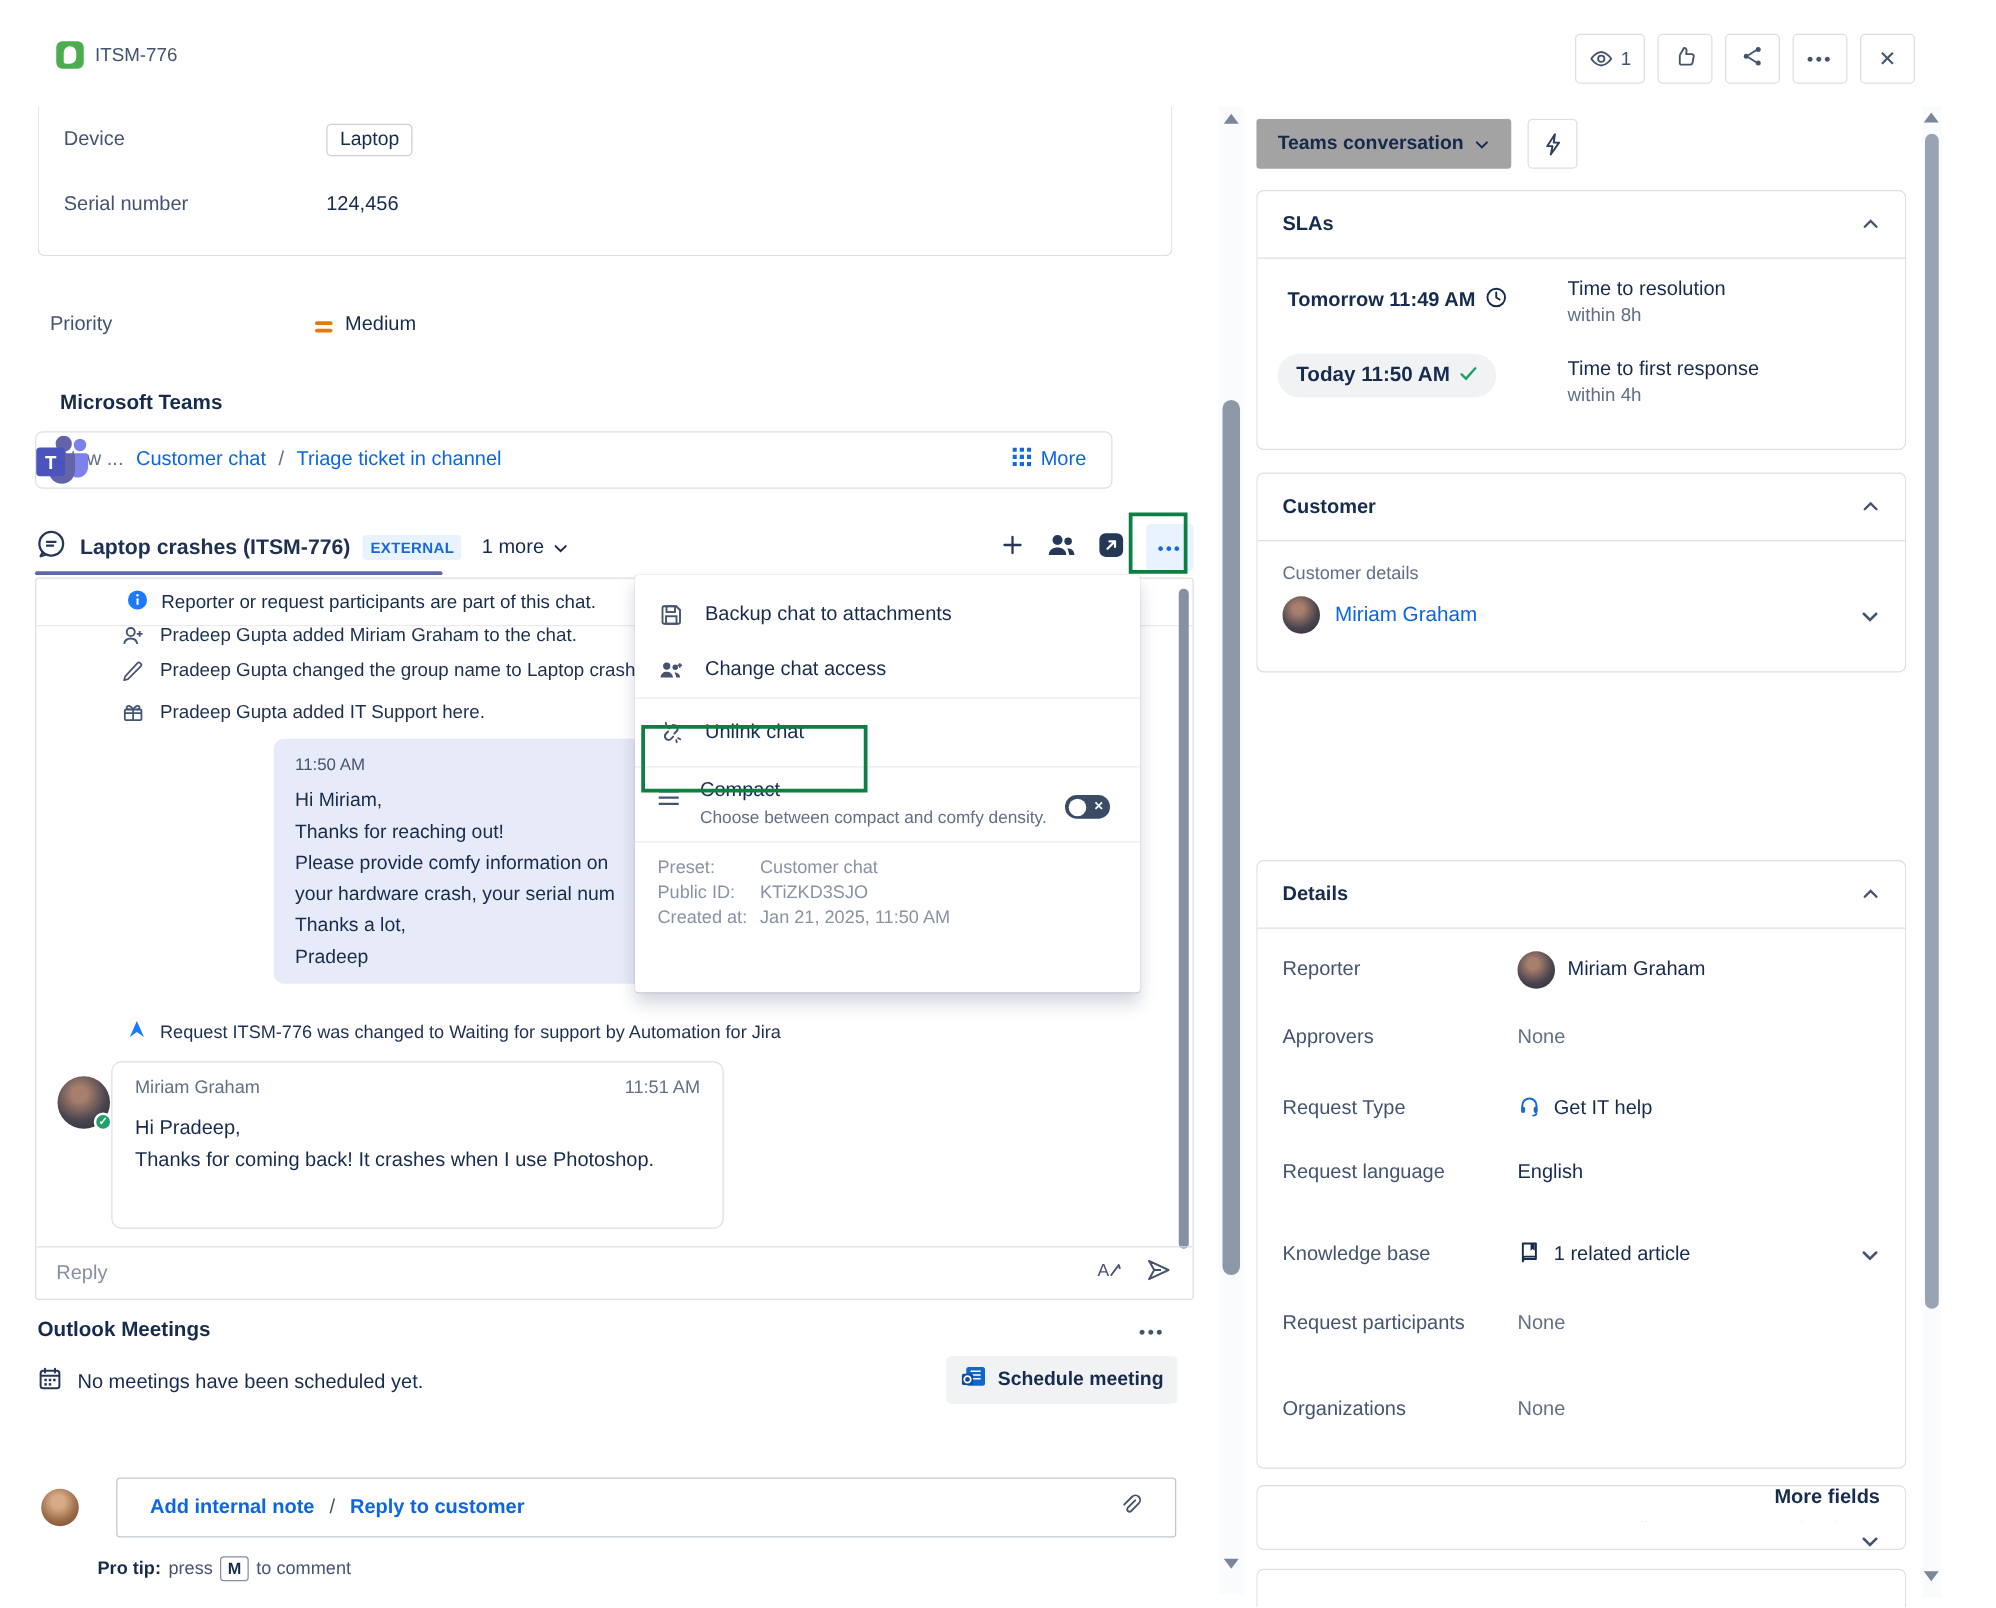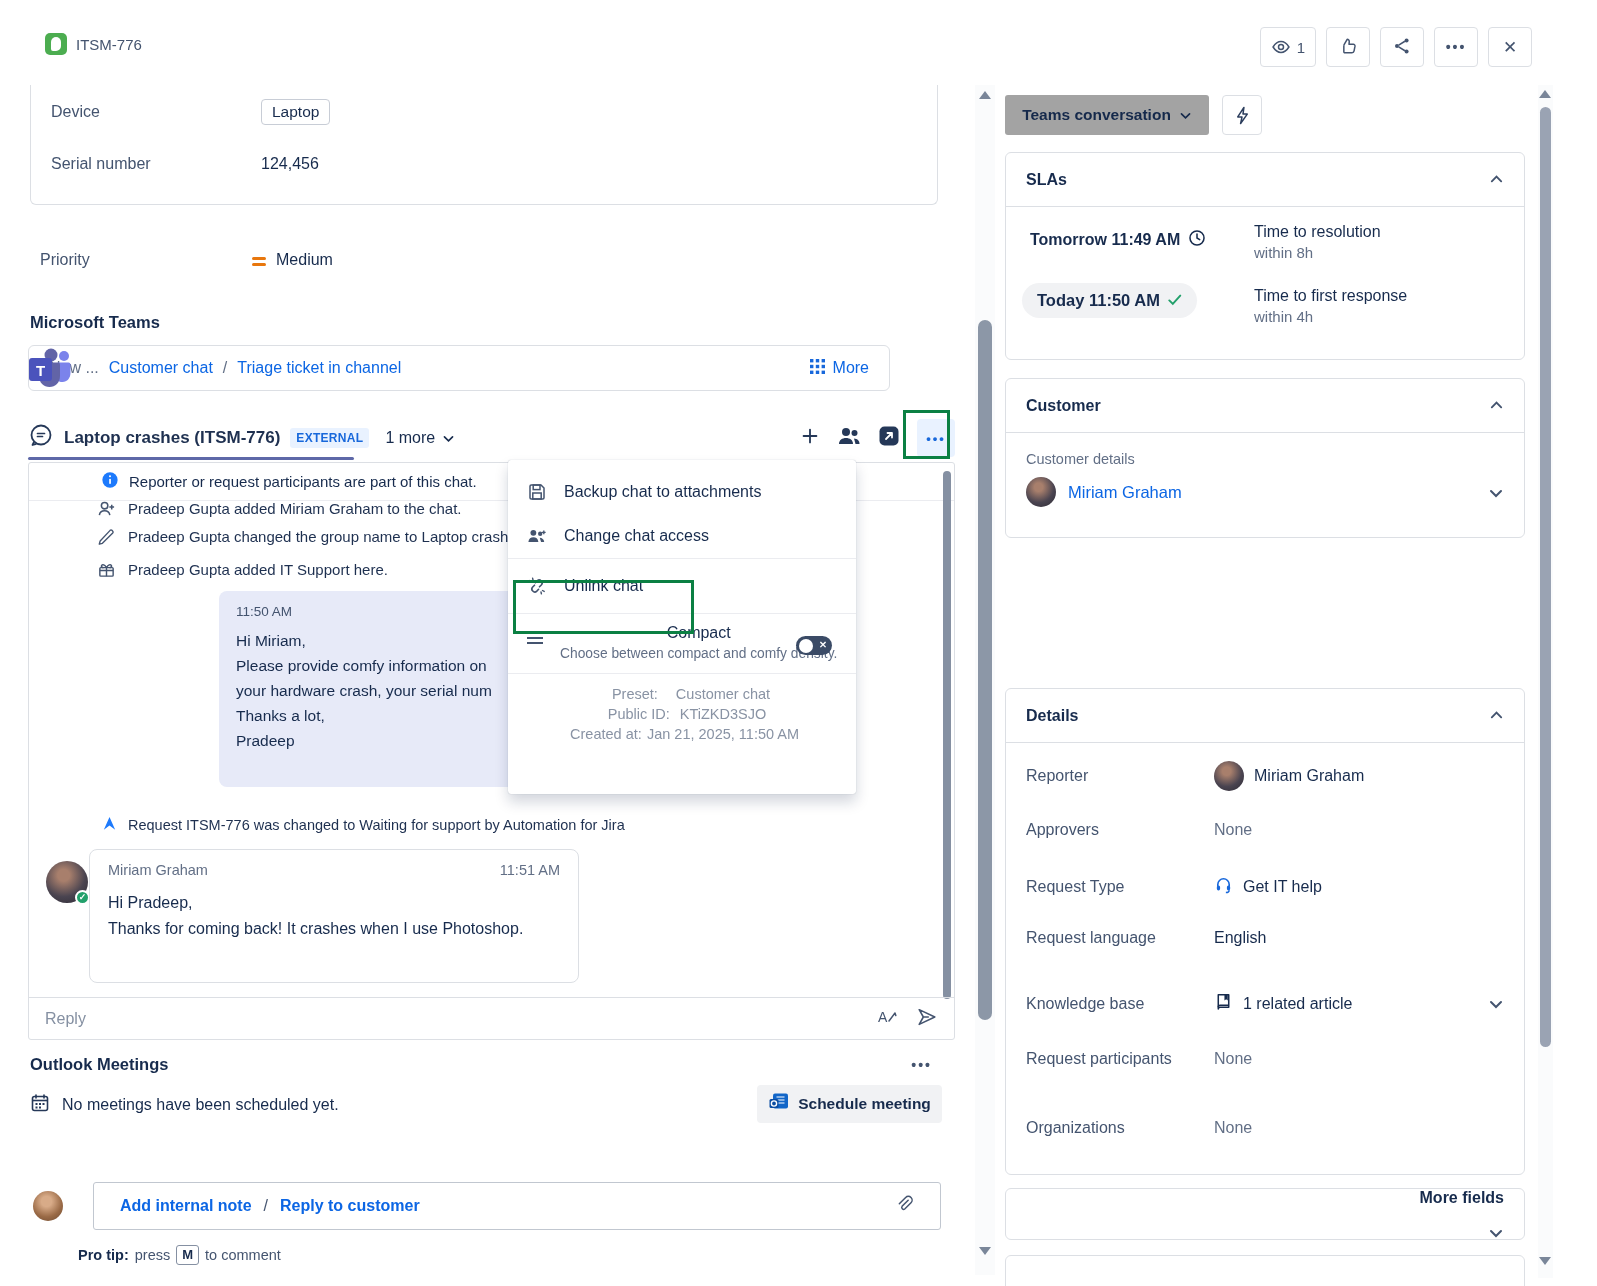--- a/index.html
+++ b/index.html
@@ -93,22 +93,22 @@
              gap:12px; padding:0 26px; background:#fff; }
   .cmt-link { color:#0C66E4; font-weight:bold; font-size:16px; cursor:pointer; }
   .cmt-sep { color:#44546F; }
   .cmt-clip { margin-left:auto; }
   .protip { display:flex; align-items:center; gap:6px; font-size:14.5px; color:#44546F; }
   .protip b { color:#172B4D; }
   .keycap { border:1px solid #8590A2; border-radius:3px; padding:0 5px; font-weight:bold; font-size:13px;
             color:#172B4D; line-height:18px; }
 
   
-  .menu { left:508px; top:460px; width:348px; height:334px; background:#fff; z-index:40; border-radius:3px;
-          box-shadow:0 0 1px rgba(9,30,66,.32), 0 8px 14px rgba(9,30,66,.18);text-align:center; }
+  .menu { left:508px; top:460px; width:404px; height:334px; background:#fff; z-index:40; border-radius:3px;
+          box-shadow:0 0 1px rgba(9,30,66,.32), 0 8px 14px rgba(9,30,66,.18); }
   .menu-item { display:flex; align-items:center; gap:16px; padding:0 18px; height:44px; font-size:16px;
                cursor:pointer; }
   .menu-item .micon { width:22px; display:flex; justify-content:center; color:#44546F; }
   .menu-div { border-top:1px solid #EBECF0; }
   .compact-blk { display:flex; gap:16px; padding:10px 18px 12px; position:relative; }
   .compact-title { font-size:16px; }
   .compact-sub { font-size:13.8px; color:#626F86; margin-top:4px; }
   .toggle { position:absolute; right:24px; top:22px; width:36px; height:19px; background:#3B4B66;
             border-radius:10px; cursor:pointer; }
   .toggle .knob { position:absolute; left:3px; top:2.5px; width:14px; height:14px; border-radius:50%; background:#fff; }
@@ -211,21 +211,21 @@
 
     <div class="abs" style="left:0; top:166px; display:flex; align-items:flex-end;margin-left:12px;">
       <span class="prio-label" style="width:212px;">Priority</span>
       <span class="eq-icon" style="margin-right:10px;">
           <i></i>
           <i></i>
         </span>
       <span>Medium</span>
     </div>
 
-    <div class="abs sec-heading" style="left:2px; top:228px;">Microsoft Teams</div>
+    <div class="abs sec-heading" style="left:20px; top:228px;">Microsoft Teams</div>
 
     <div class="abs" style="left:0; top:260px; width:922px; height:46px;">
       <span class="abs" style="left:0; top:2px;">
         <svg width="46" height="42" viewBox="0 0 46 42">
           <circle cx="36" cy="9" r="5" fill="#7B83EB"></circle>
           <path d="M30 15.5h10.5a2 2 0 0 1 2 2v8.5c0 5-3.5 9-8 9h-1.5c-1.7 0-3-1.3-3-3z" fill="#7B83EB"></path>
           <circle cx="23" cy="8" r="6.5" fill="#6264A7"></circle>
           <path d="M13 15.5h17a2 2 0 0 1 2 2V29c0 6.6-4.7 11-10.5 11S11 35.6 11 29z" fill="#6264A7"></path>
           <rect x="1" y="11" width="23" height="23" rx="3" fill="#4B53BC"></rect>
           <text x="12.5" y="28.5" font-size="15" fill="#fff" text-anchor="middle" font-weight="bold" font-family="Liberation Sans, sans-serif">T</text>
@@ -337,20 +337,21 @@
               <path d="M3 11h14M10 8v9" stroke="#44546F" stroke-width="1.5"></path>
               <path d="M10 8C8 4.8 6 4.4 5 5.4s0 2.6 2 2.6M10 8c2-3.2 4-3.6 5-2.6s0 2.6-2 2.6" fill="none" stroke="#44546F" stroke-width="1.5"></path>
             </svg>
         </span>
         <span>Pradeep Gupta added IT Support here.</span>
       </div>
 
       <div class="bubble">
         <div class="bubble-time">11:50 AM</div>
         <div class="bubble-line">Hi Miriam,</div>
+        <div class="bubble-line">Thanks for reaching out!</div>
         <div class="bubble-line">Please provide comfy information on</div>
         <div class="bubble-line">your hardware crash, your serial num</div>
         <div class="bubble-line">Thanks a lot,</div>
         <div class="bubble-line">Pradeep</div>
       </div>
 
       <div class="auto-row">
         <span>
           <svg width="17" height="17" viewBox="0 0 18 18">
               <path d="M3 15.5L9 2l6 13.5L9 11.2z" fill="#1D7AFC"></path>

